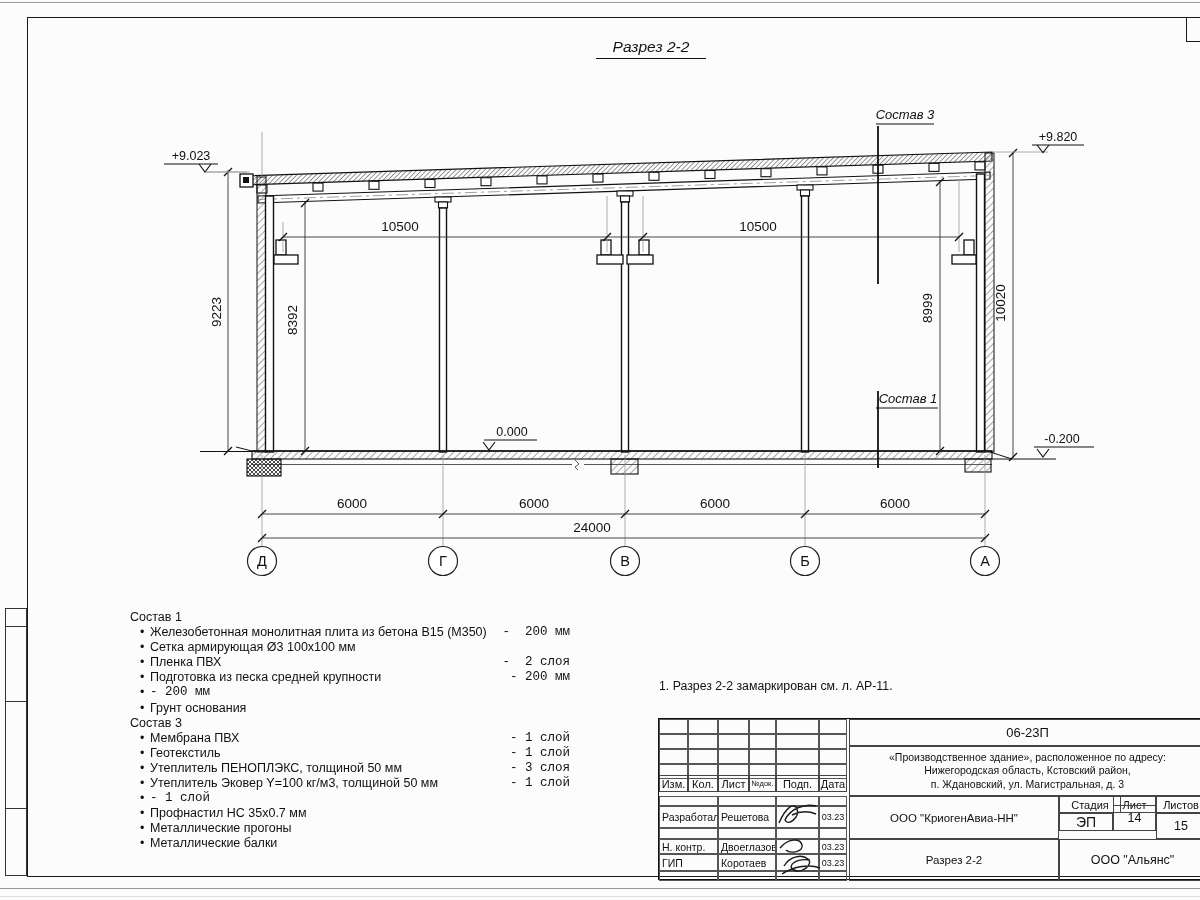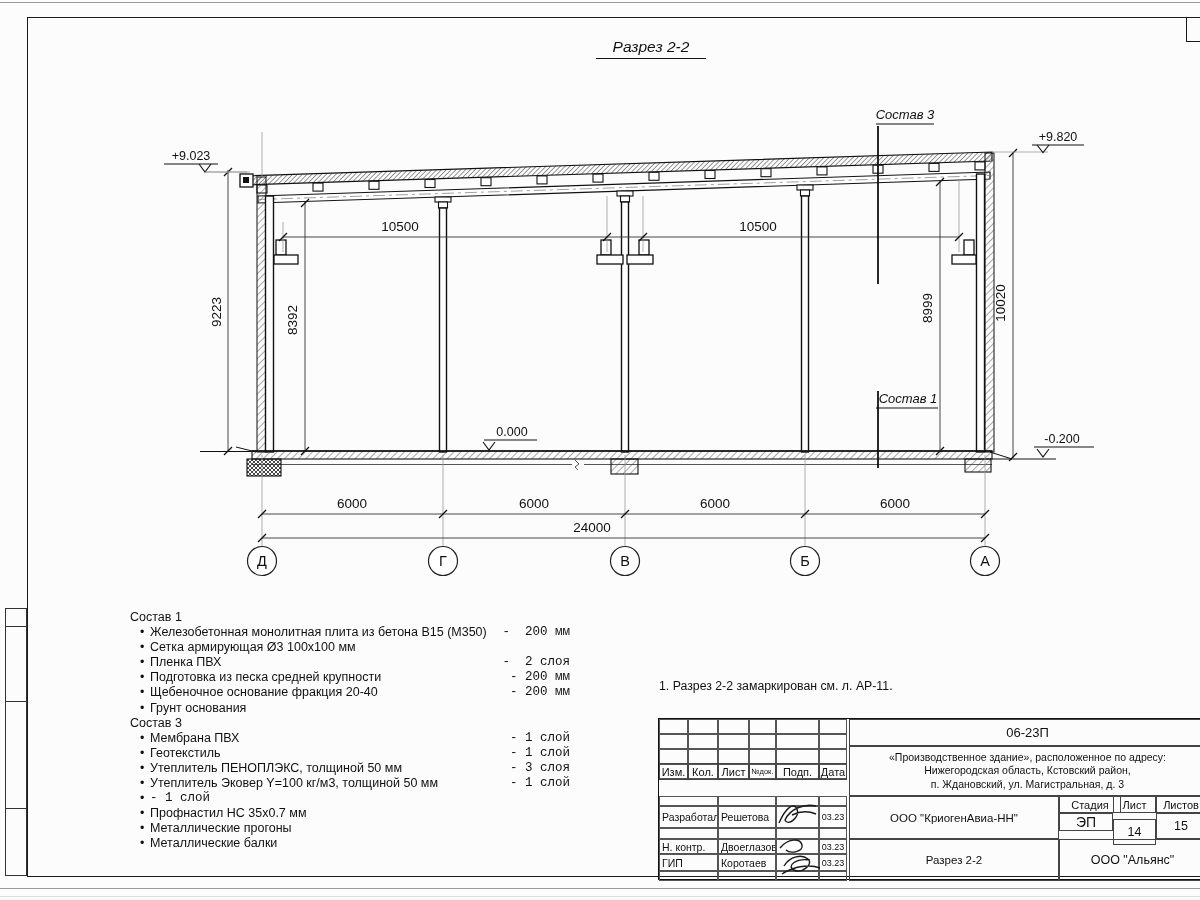--- a/index.html
+++ b/index.html
@@ -5,21 +5,21 @@
   html,body{margin:0;padding:0;}
   body{width:1200px;height:900px;position:relative;overflow:hidden;background:#fcfcfc;
        font-family:"Liberation Sans",sans-serif;color:#111;}
   .abs{position:absolute;}
   .hline{position:absolute;height:1px;background:#999;left:0;width:1200px;}
   .frame{position:absolute;border:1.6px solid #1a1a1a;}
   .titleblock{position:absolute;left:658px;top:718px;width:547px;height:162px;border:1.8px solid #111;box-sizing:border-box;background:#fff0;}
   .tb-cell{position:absolute;border:1px solid #444;box-sizing:border-box;display:flex;align-items:center;justify-content:center;text-align:center;}
   .revgrid{position:absolute;left:0;top:0;display:grid;grid-template-columns:29px 30px 31px 27px 43px 28px;}
   .revgrid div{border:1px solid #555;box-sizing:border-box;height:15px;}
-  .hdrgrid{position:absolute;left:0;top:44px;display:grid;grid-template-columns:29px 30px 31px 27px 43px 28px;}
+  .hdrgrid{position:absolute;left:0;top:56px;display:grid;grid-template-columns:29px 30px 31px 27px 43px 28px;}
   .hdrgrid div{border:1px solid #444;box-sizing:border-box;height:17px;font-size:11px;display:flex;align-items:center;justify-content:center;}
   .siggrid{position:absolute;left:0;top:77px;display:grid;grid-template-columns:59px 58px 43px 28px;grid-template-rows:10px 22px 11px 15px 17px 10px;}
   .siggrid div{border:1px solid #555;box-sizing:border-box;font-size:10.5px;display:flex;align-items:center;padding-left:2px;overflow:hidden;}
   .datecell{font-size:9px !important;justify-content:center;padding-left:0 !important;}
   .lists{position:absolute;left:128px;top:610px;width:442px;font-size:12.5px;line-height:15.1px;}
   .lrow{display:flex;height:15.1px;align-items:center;}
   .lbullet{width:10px;padding-left:12px;flex:none;}
   .lname{flex:1;white-space:nowrap;}
   .lval{flex:none;white-space:pre;font-family:Liberation Mono, monospace;}
   .lhead{padding-left:2px;}
@@ -266,21 +266,20 @@
       <span class="lname">Пленка ПВХ</span>
       <span class="lval">-  2 слоя</span>
     </div>
   <div class="lrow">
       <span class="lbullet">•</span>
       <span class="lname">Подготовка из песка средней крупности</span>
       <span class="lval">- 200 мм</span>
     </div>
   <div class="lrow">
       <span class="lbullet">•</span>
-      <span class="lname">Щебеночное основание фракция 20-40</span>
       <span class="lval">- 200 мм</span>
     </div>
   <div class="lrow">
       <span class="lbullet">•</span>
       <span class="lname">Грунт основания</span>
       <span class="lval"></span>
     </div>
   <div class="lrow lhead">Состав 3</div>
   <div class="lrow">
       <span class="lbullet">•</span>
@@ -392,21 +391,21 @@
     <span>«Производственное здание», расположенное по адресу:</span>
     <span>Нижегородская область, Кстовский район,</span>
     <span>п. Ждановский, ул. Магистральная, д. 3</span>
   </div>
   <div class="tb-cell" style="left:190px;top:77px;width:210px;height:43px;font-size:11.5px">ООО "КриогенАвиа-НН"</div>
   <div class="tb-cell" style="left:190px;top:120px;width:210px;height:42px;font-size:11.5px">Разрез 2-2</div>
   <div class="tb-cell" style="left:400px;top:77px;width:62px;height:17px;font-size:11px">Стадия</div>
   <div class="tb-cell" style="left:454px;top:77px;width:43px;height:17px;font-size:11px">Лист</div>
   <div class="tb-cell" style="left:497px;top:77px;width:50px;height:17px;font-size:11px">Листов</div>
   <div class="tb-cell" style="left:400px;top:94px;width:54px;height:18px;font-size:14px">ЭП</div>
-  <div class="tb-cell" style="left:454px;top:100px;width:43px;height:26px;font-size:12.5px">14</div>
+  <div class="tb-cell" style="left:454px;top:86px;width:43px;height:26px;font-size:12.5px">14</div>
   <div class="tb-cell" style="left:497px;top:94px;width:50px;height:26px;font-size:12.5px">15</div>
   <div class="tb-cell" style="left:400px;top:120px;width:147px;height:42px;font-size:12.5px">ООО "Альянс"</div>
 </div>
 
 <svg class="abs" style="left:776px;top:797px" width="44" height="34" viewBox="0 0 44 34">
   <path d="M3,26 C10,10 18,5 21,12 C24,20 12,30 9,23 C14,12 28,6 40,9 M16,18 C24,14 33,14 40,17" fill="none" stroke="#1a1a1a" stroke-width="1.4"></path>
 </svg>
 <svg class="abs" style="left:776px;top:836px" width="48" height="42" viewBox="0 0 48 42">
   <path d="M4,12 C12,2 24,2 26,9 C28,16 14,18 10,14 M8,30 C14,20 26,18 32,23 C38,28 26,38 18,34 C10,30 20,22 34,24 M6,38 C18,30 34,28 44,32" fill="none" stroke="#1a1a1a" stroke-width="1.4"></path>
 </svg>

